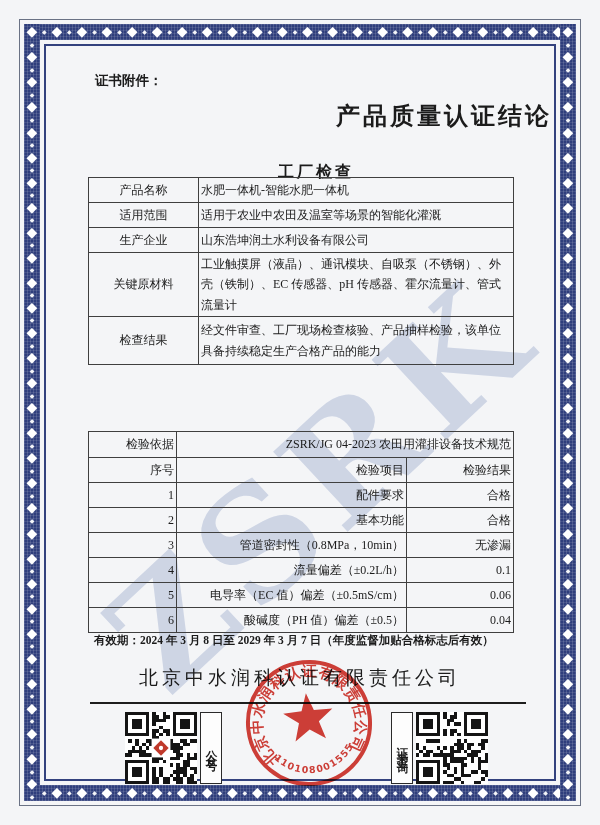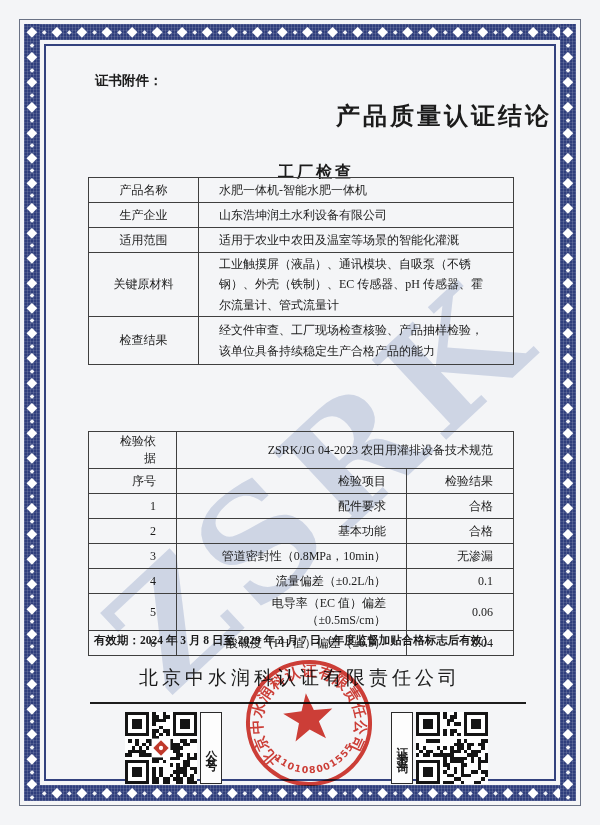--- a/index.html
+++ b/index.html
@@ -25,21 +25,21 @@
              font-family:"DejaVu Serif","Liberation Serif",serif;font-weight:bold;font-size:150px;
              letter-spacing:10px;color:#a9b6d3;opacity:.5;z-index:1;white-space:nowrap;}
   .attach{position:absolute;left:47px;top:24px;font-size:13.5px;font-weight:bold;z-index:2;}
   .doc-title{position:absolute;left:0;top:52px;width:100%;text-align:right;margin:0;
              font-family:"DejaVu Sans","Liberation Sans",sans-serif;font-size:24px;font-weight:bold;letter-spacing:3px;z-index:2;}
   .sec-title{position:absolute;left:0;width:100%;text-align:center;margin:16px;
              font-size:16px;font-weight:bold;letter-spacing:3px;z-index:2;}
   #sec1{top:98px;} #sec2{top:350px;}
 
   table{border-collapse:collapse;table-layout:fixed;position:absolute;left:40px;z-index:2;background:transparent;}
-  td{border:1px solid #3f3f3f;font-size:12px;padding:1px 20px;overflow:hidden;}
+  td{border:1px solid #3f3f3f;font-size:12px;padding:1px 2px;overflow:hidden;}
   #factory-table{top:129px;width:425px;}
   #factory-table td.lbl{width:110px;text-align:center;padding:1px 2px;margin-top:8px;}
   #factory-table td.val{text-align:left;line-height:1.7;}
   #factory-table tr{height:25px;} #factory-table tr.tall{height:48px;}
   #sampling-table{top:383px;width:425px;}
   #sampling-table tr{height:25px;} #sampling-table tr.basis{height:26px;}
   #sampling-table td{text-align:right;margin-top:24px;}
 
   .validity{position:absolute;left:46px;top:585px;font-size:11.5px;font-weight:bold;z-index:2;white-space:nowrap;}
   .issuer{position:absolute;left:0;top:617px;width:100%;text-align:center;font-size:19px;letter-spacing:4px;z-index:2;}
@@ -295,26 +295,26 @@
       <colgroup>
           <col style="width:110px">
           <col style="width:315px">
         </colgroup>
       <tbody id="factory-body">
           <tr>
             <td class="lbl">产品名称</td>
             <td class="val">水肥一体机-智能水肥一体机</td>
           </tr>
           <tr>
+            <td class="lbl">适用范围</td>
+            <td class="val">适用于农业中农田及温室等场景的智能化灌溉</td>
+          </tr>
+          <tr>
             <td class="lbl">生产企业</td>
             <td class="val">山东浩坤润土水利设备有限公司</td>
-          </tr>
-          <tr>
-            <td class="lbl">适用范围</td>
-            <td class="val">适用于农业中农田及温室等场景的智能化灌溉</td>
           </tr>
           <tr class="tall">
             <td class="lbl">关键原材料</td>
             <td class="val">工业触摸屏（液晶）、通讯模块、自吸泵（不锈钢）、外壳（铁制）、EC 传感器、pH 传感器、霍尔流量计、管式流量计</td>
           </tr>
           <tr class="tall">
             <td class="lbl">检查结果</td>
             <td class="val">经文件审查、工厂现场检查核验、产品抽样检验，该单位具备持续稳定生产合格产品的能力</td>
           </tr>
         </tbody>

